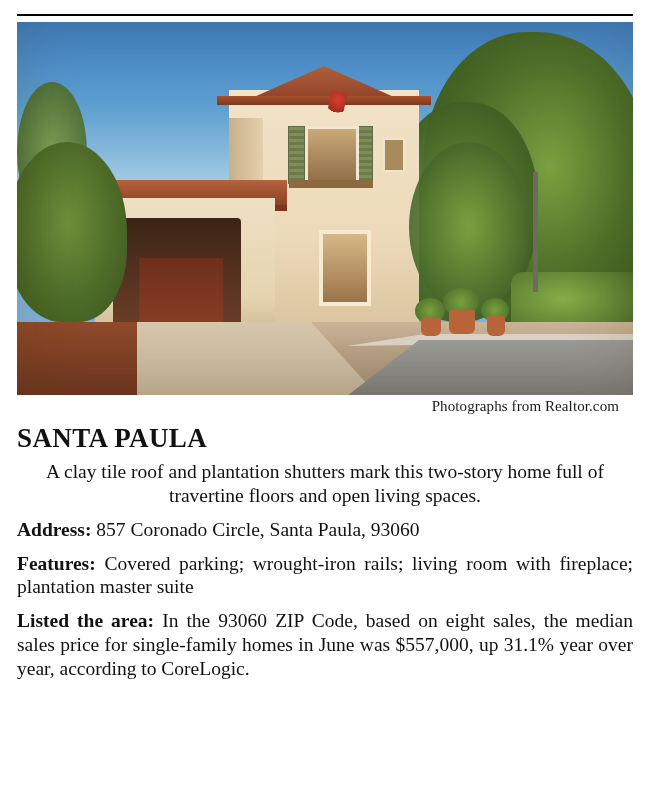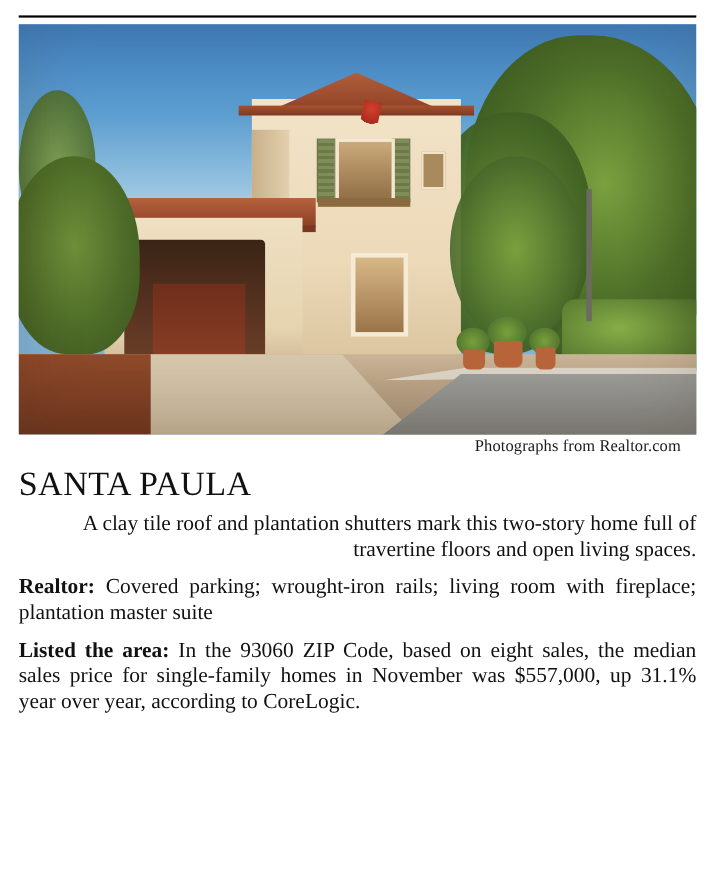--- a/index.html
+++ b/index.html
@@ -233,36 +233,36 @@
     letter-spacing: .1px;
   }
   .content {
     position: absolute;
     left: 17px;
     top: 424px;
     width: 616px;
   }
   .headline {
     font-family: "Liberation Serif", serif;
-    font-weight: normal;
-    font-size: 31px;
+    font-weight: bold;
+    font-size: 27px;
     letter-spacing: .4px;
     margin: 0 0 8px 0;
     line-height: 1.05;
   }
   p.body {
     margin: 0 0 10px 0;
     font-size: 19.5px;
     line-height: 1.22;
     text-align: justify;
     text-justify: inter-word;
     hyphens: auto;
   }
   p.lede {
-    text-align: right;
+    text-align: center;
   }
   .lbl {
     font-weight: bold;
   }
 </style>
 </head>
 <body>
 
 <div class="page">
 
@@ -306,24 +306,27 @@
     <div class="photo-vignette"></div>
   </div>
 
   <div class="credit">Photographs from Realtor.com</div>
 
   <div class="content">
     <h1 class="headline">SANTA PAULA</h1>
 
     <p class="body lede">A clay tile roof and plantation shutters mark this two-story home full of travertine floors and open living spaces.</p>
 
-
-
     <p class="body">
-      <span class="lbl">Realtor:</span><span> Covered parking; wrought-iron rails; living room with fireplace; plantation master suite</span>
+      <span class="lbl">Address:</span><span> 857 Coronado Circle, Santa Paula, 93060</span>
     </p>
 
+
     <p class="body">
-      <span class="lbl">Listed the area:</span><span> In the 93060 ZIP Code, based on eight sales, the median sales price for single-family homes in November was $557,000, up 31.1% year over year, according to CoreLogic.</span>
+      <span class="lbl">Features:</span><span> Covered parking; wrought-iron rails; living room with fireplace; plantation master suite</span>
+    </p>
+
+    <p class="body">
+      <span class="lbl">Listed the area:</span><span> In the 93060 ZIP Code, based on eight sales, the median sales price for single-family homes in June was $557,000, up 31.1% year over year, according to CoreLogic.</span>
     </p>
   </div>
 
 </div>
 
 </body></html>

